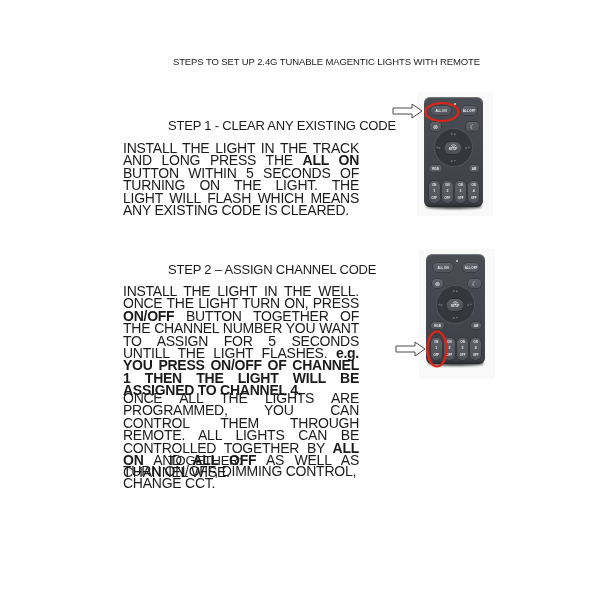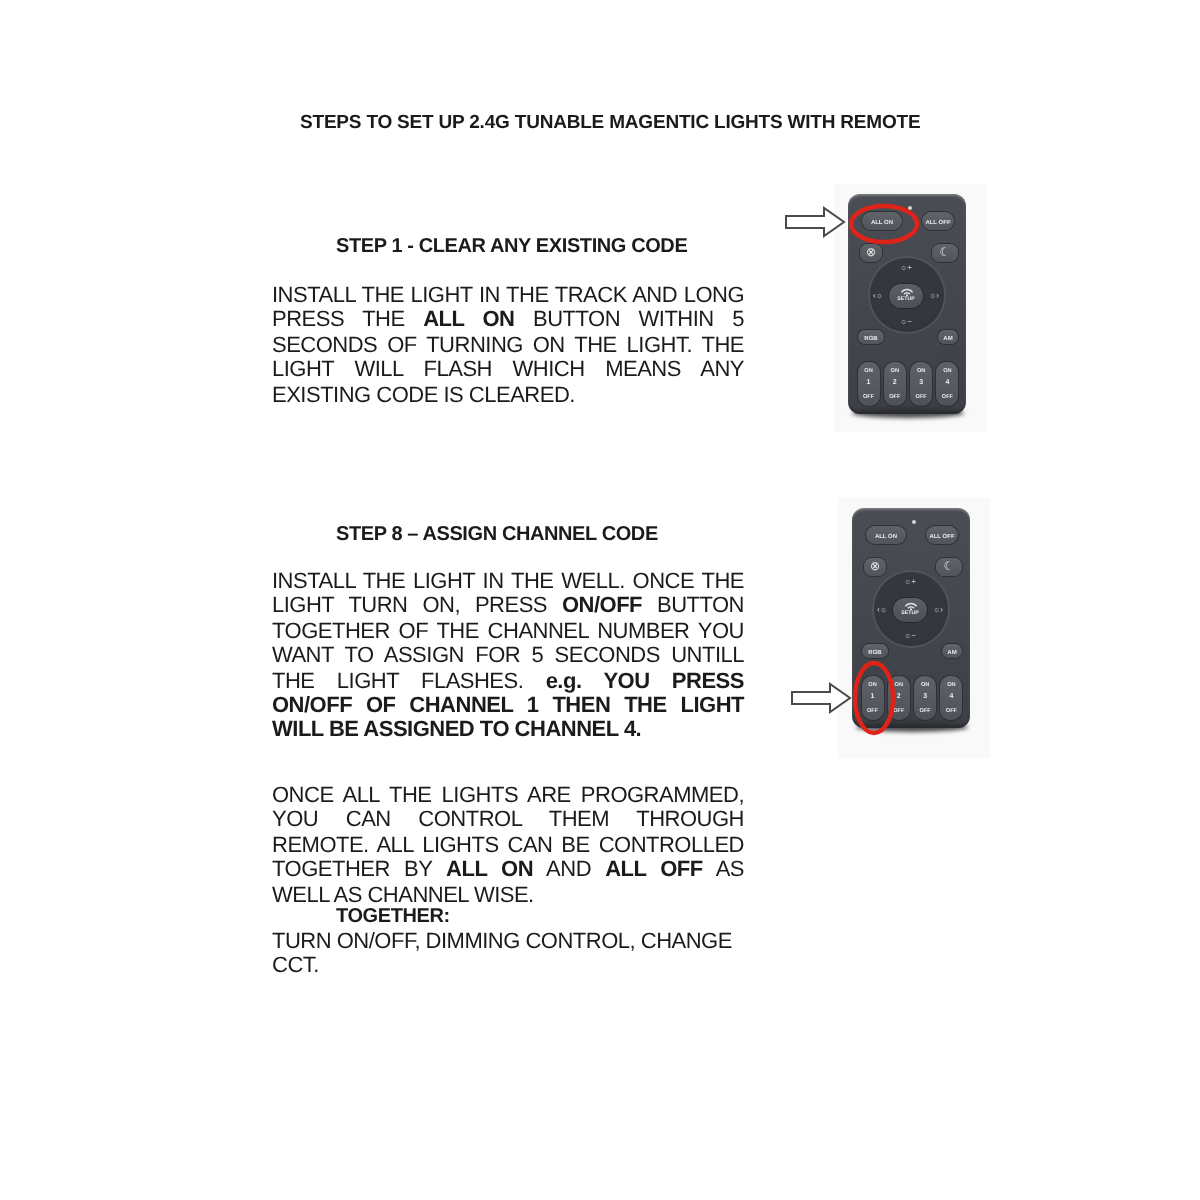--- a/index.html
+++ b/index.html
@@ -2,30 +2,30 @@
 <html><head>
 <meta charset="utf-8">
 <style>
   html,body{margin:0;padding:0;}
   body{
     width:600px;height:600px;position:relative;background:#ffffff;
     font-family:"Liberation Sans",sans-serif;color:#1b1b1b;overflow:hidden;
   }
   
   .doc-title{
-    position:absolute;left:150px;top:56px;width:330px;text-align:left;
-    font-size:9.5px;font-weight:bold;letter-spacing:-0.1px;
+    position:absolute;left:150px;top:56px;width:330px;text-align:right;
+    font-size:9.5px;font-weight:normal;letter-spacing:-0.1px;
   }
   .heading{
     position:absolute;left:136px;width:236px;
-    font-size:10px;font-weight:bold;letter-spacing:-0.2px;padding-left:32px;
+    font-size:13px;font-weight:normal;letter-spacing:-0.2px;padding-left:32px;
   }
   .para{
-    position:absolute;left:136px;width:236px;
-    font-size:11px;letter-spacing:-0.25px;line-height:12.4px;
+    position:absolute;left:123px;width:236px;
+    font-size:14px;letter-spacing:-0.25px;line-height:12.4px;
     text-align:justify;
   }
   .para b{font-weight:bold;}
   #step1-heading{top:118px;}
   #step1-body{top:142px;}
   #step2-heading{top:262px;}
   #step2-body{top:285px;}
   #closing-body{top:392px;}
   #features-heading{top:453px;}
   #features-text{top:465px;text-align:left;}
@@ -99,21 +99,21 @@
   .annot{position:absolute;pointer-events:none;}
 </style>
 </head>
 <body>
 
 <div class="doc-title">STEPS TO SET UP 2.4G TUNABLE MAGENTIC LIGHTS WITH REMOTE</div>
 
 <div class="heading" id="step1-heading">STEP 1 - CLEAR ANY EXISTING CODE</div>
 <div class="para" id="step1-body"><span>INSTALL THE LIGHT IN THE TRACK AND LONG PRESS THE </span><b>ALL ON</b><span> BUTTON WITHIN 5 SECONDS OF TURNING ON THE LIGHT. THE LIGHT WILL FLASH WHICH MEANS ANY EXISTING CODE IS CLEARED.</span></div>
 
-<div class="heading" id="step2-heading">STEP 8 – ASSIGN CHANNEL CODE</div>
+<div class="heading" id="step2-heading">STEP 2 – ASSIGN CHANNEL CODE</div>
 <div class="para" id="step2-body"><span>INSTALL THE LIGHT IN THE WELL. ONCE THE LIGHT TURN ON, PRESS </span><b>ON/OFF</b><span> BUTTON TOGETHER OF THE CHANNEL NUMBER YOU WANT TO ASSIGN FOR 5 SECONDS UNTILL THE LIGHT FLASHES. </span><b>e.g. YOU PRESS ON/OFF OF CHANNEL 1 THEN THE LIGHT WILL BE ASSIGNED TO CHANNEL 4.</b></div>
 
 <div class="para" id="closing-body"><span>ONCE ALL THE LIGHTS ARE PROGRAMMED, YOU CAN CONTROL THEM THROUGH REMOTE. ALL LIGHTS CAN BE CONTROLLED TOGETHER BY </span><b>ALL ON</b><span> AND </span><b>ALL OFF</b><span> AS WELL AS CHANNEL WISE.</span></div>
 
 <div class="heading" id="features-heading">TOGETHER:</div>
 <div class="para" id="features-text">TURN ON/OFF, DIMMING CONTROL, CHANGE CCT.</div>
 
 <div class="photo" id="photo-1"></div>
 
 <div class="remote" id="remote-1">

